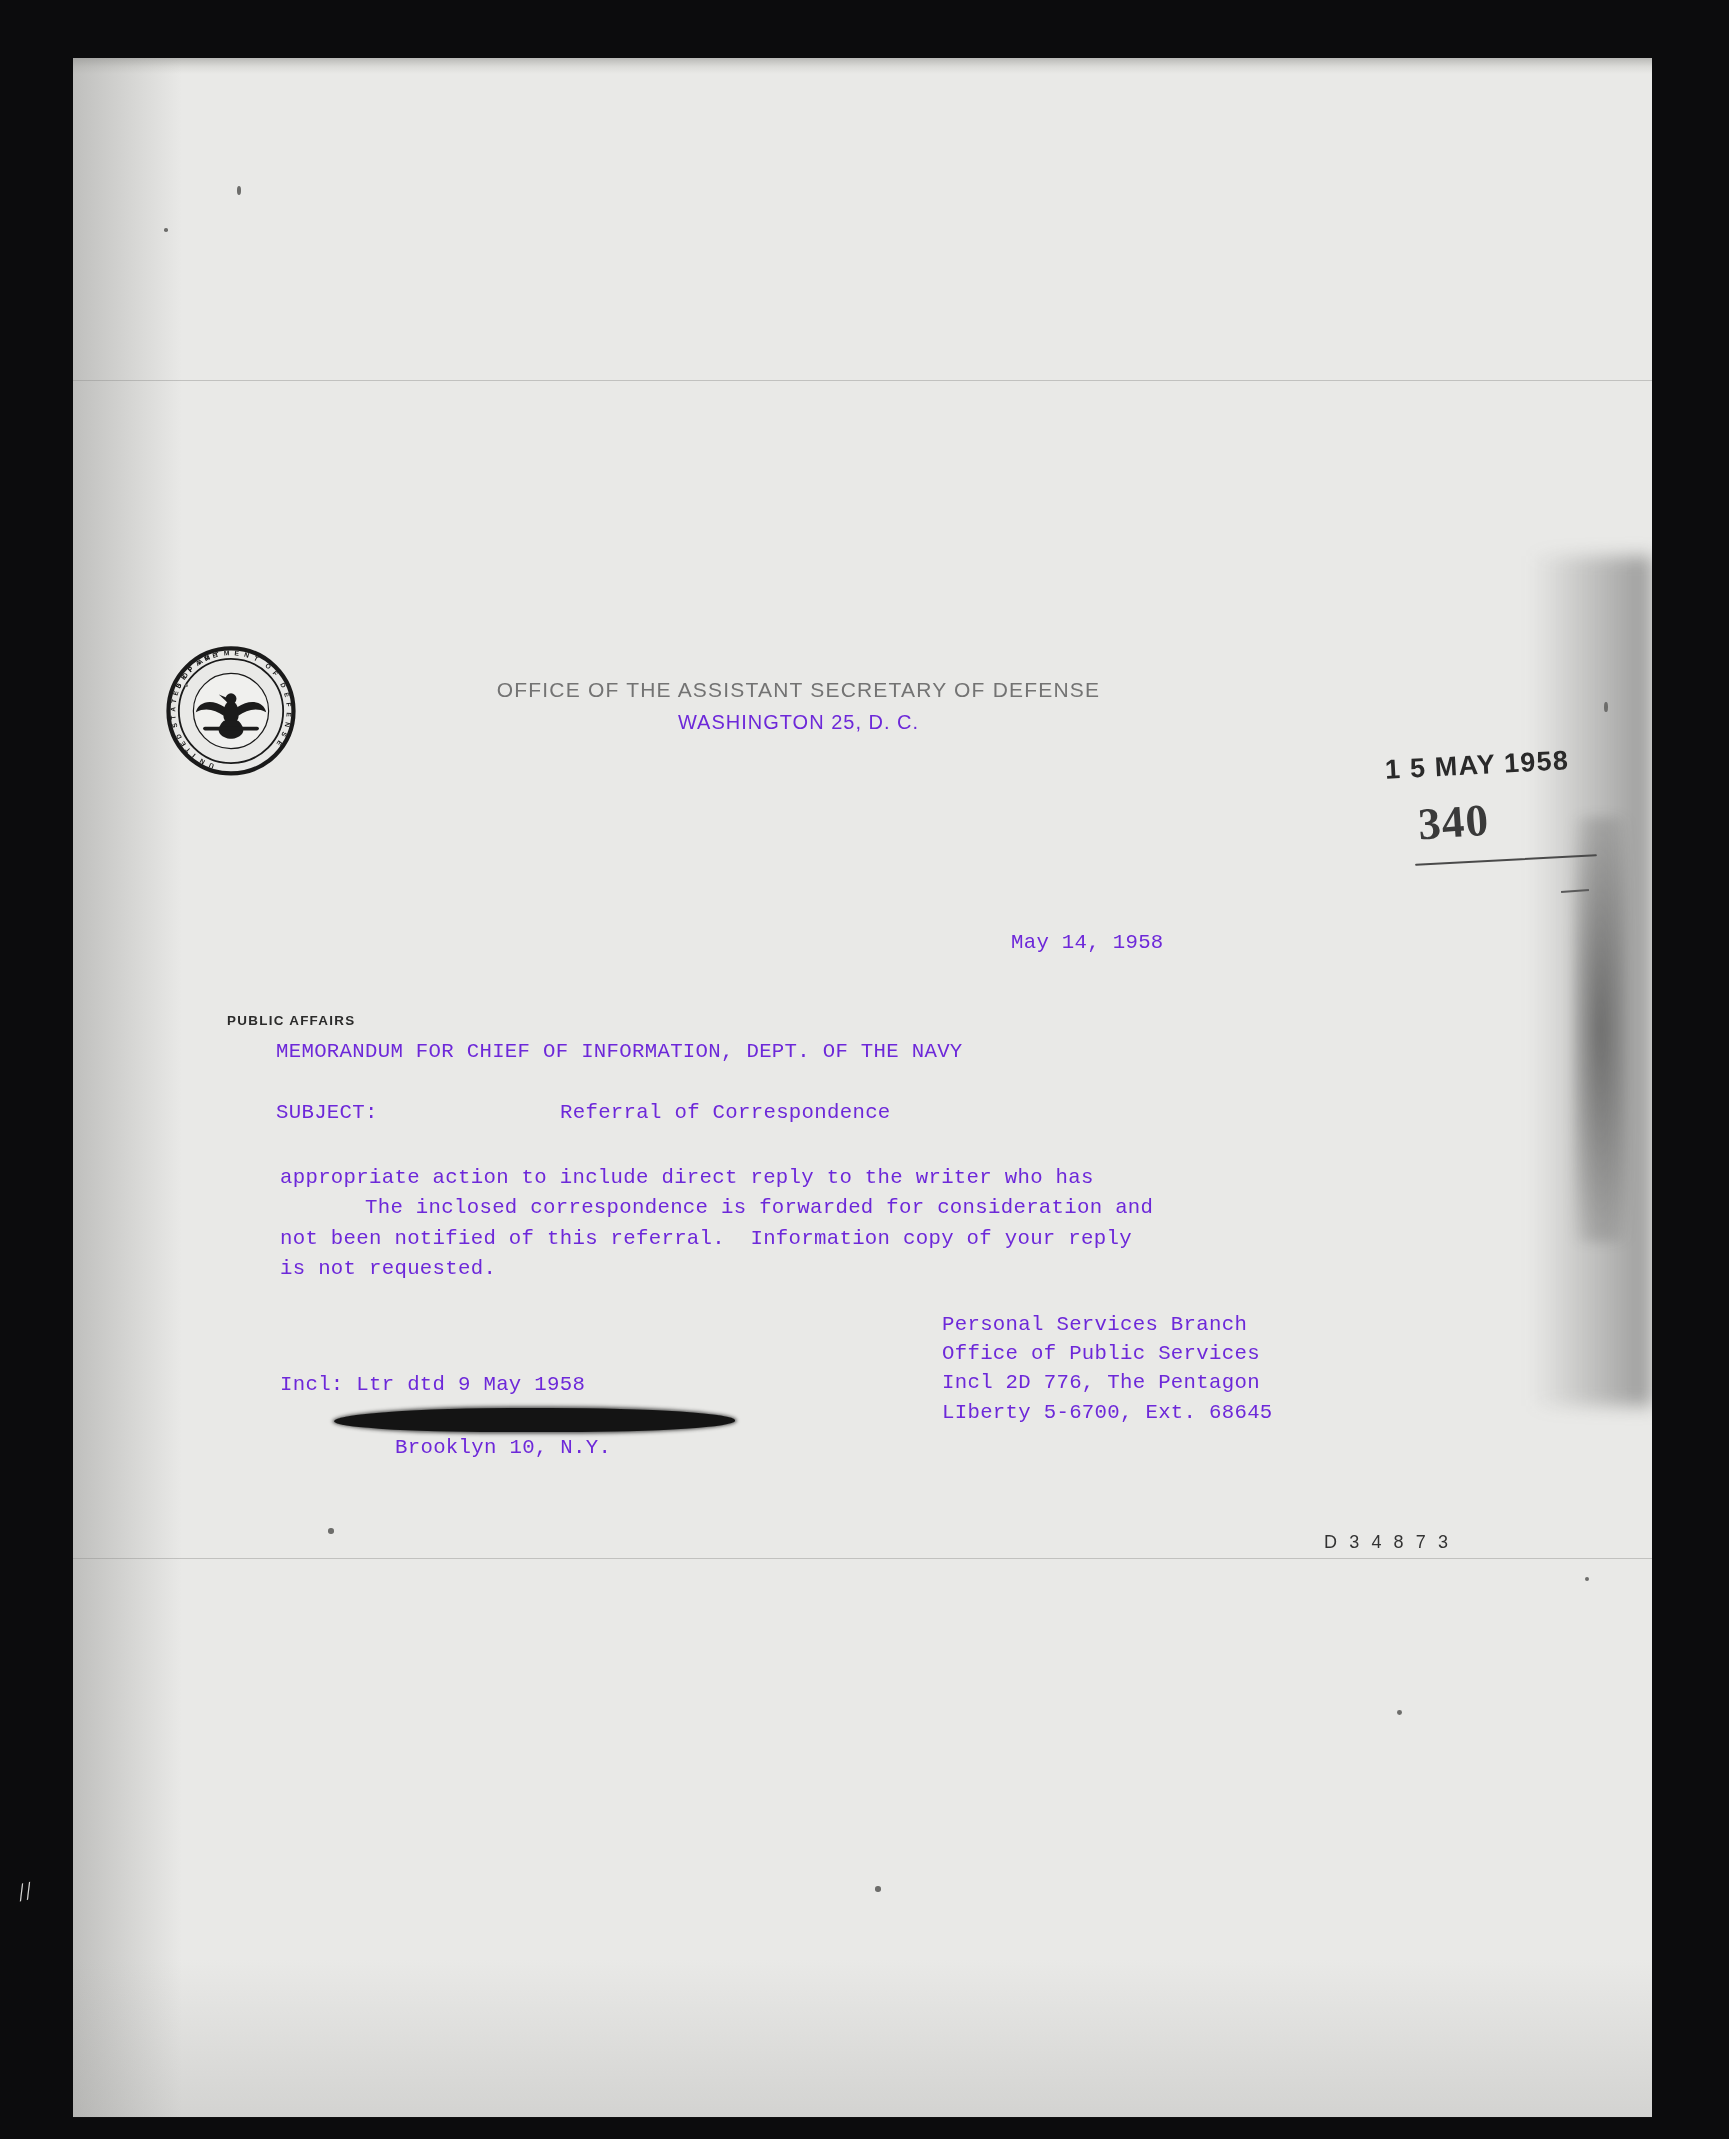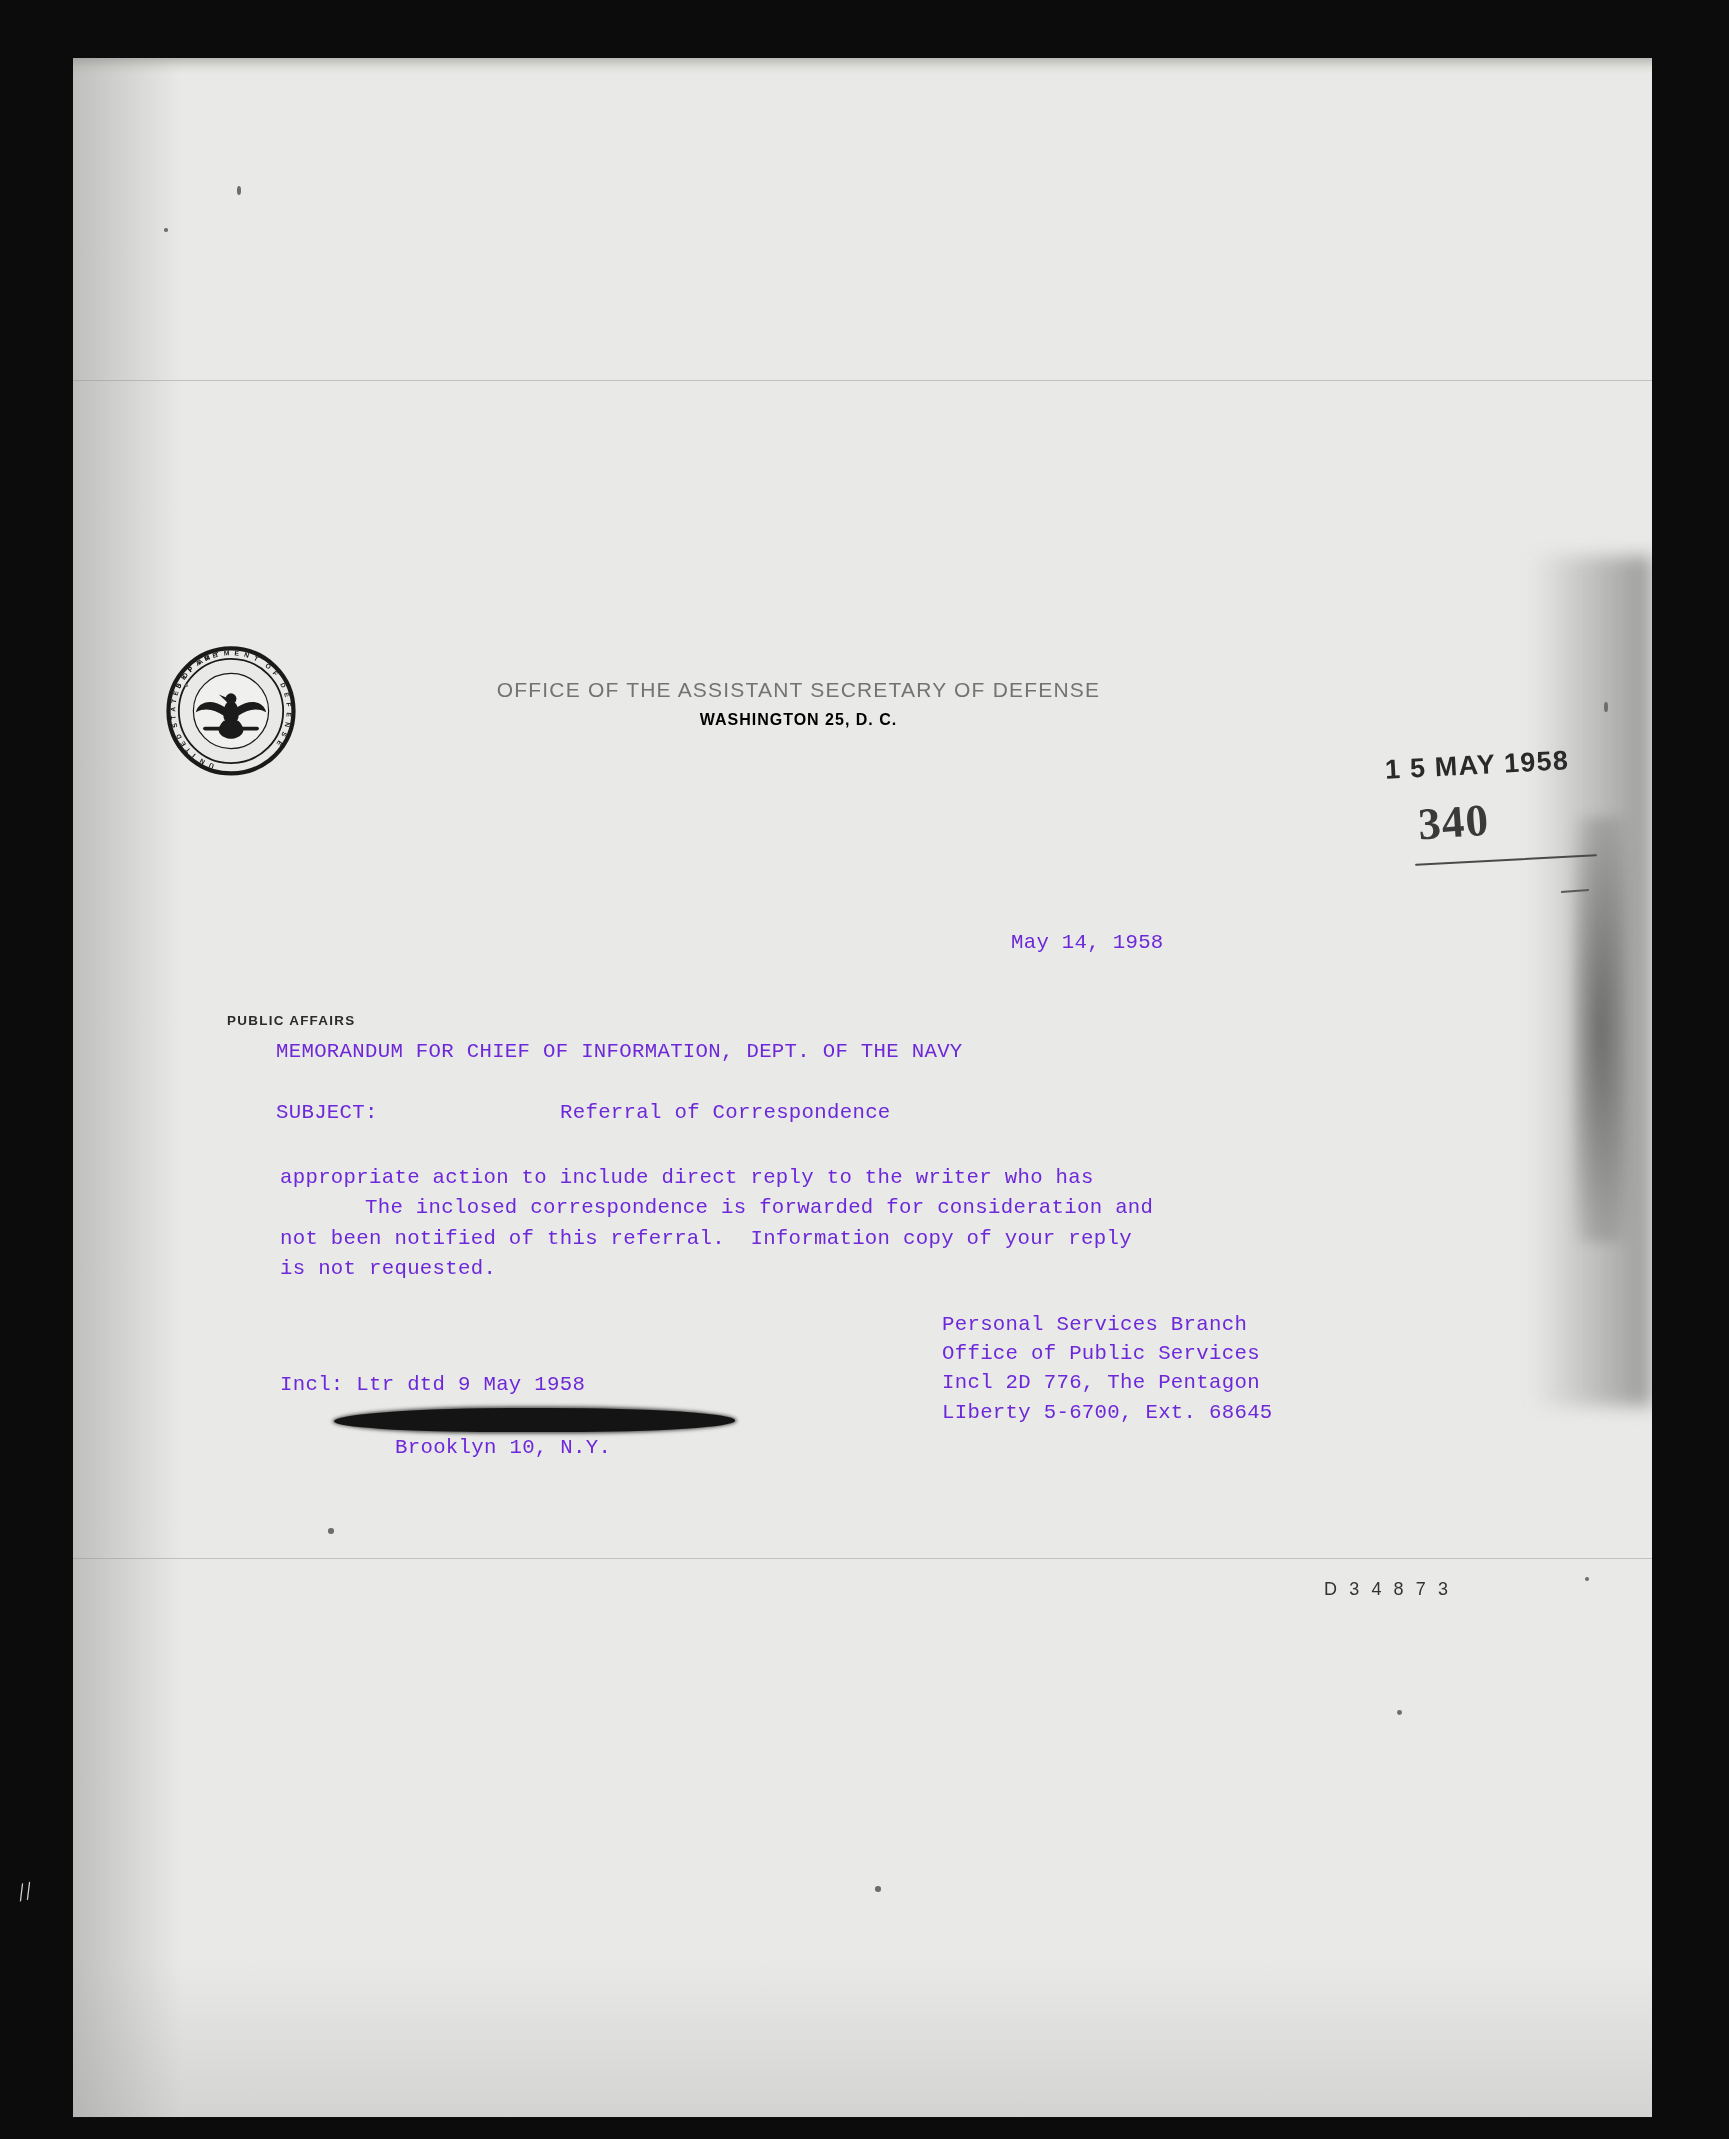--- a/index.html
+++ b/index.html
@@ -135,25 +135,25 @@
   }
   .letterhead .line1 {
     font-family: "Liberation Sans", sans-serif;
     font-size: 21px;
     letter-spacing: 1.2px;
     color: #737373;
     font-weight: 400;
   }
   .letterhead .line2 {
     font-family: "Liberation Sans", sans-serif;
-    font-size: 16px;
+    font-size: 20px;
     letter-spacing: 1px;
-    color: #000000;
+    color: #6d28d9;
     margin-top: 8.5px;
-    font-weight: 700;
+    font-weight: 400;
   }
 
   
   .stamp-date {
     position: absolute;
     left: 1312px;
     top: 692px;
     font-family: "Liberation Sans", sans-serif;
     font-size: 27px;
     letter-spacing: 1.2px;
@@ -270,21 +270,21 @@
   .sig-block {
     position: absolute;
     left: 869px;
     top: 1257px;
   }
   .sig-block .l { display: block; margin-bottom: 8.5px; white-space: pre; }
 
   .doc-number {
     position: absolute;
     left: 1251px;
-    top: 1521px;
+    top: 1474px;
     font-family: "Liberation Sans", sans-serif;
     font-size: 18px;
     letter-spacing: 3.6px;
     color: #333;
   }
 
   
   .speck {
     position: absolute;
     background: #6d6d6b;

